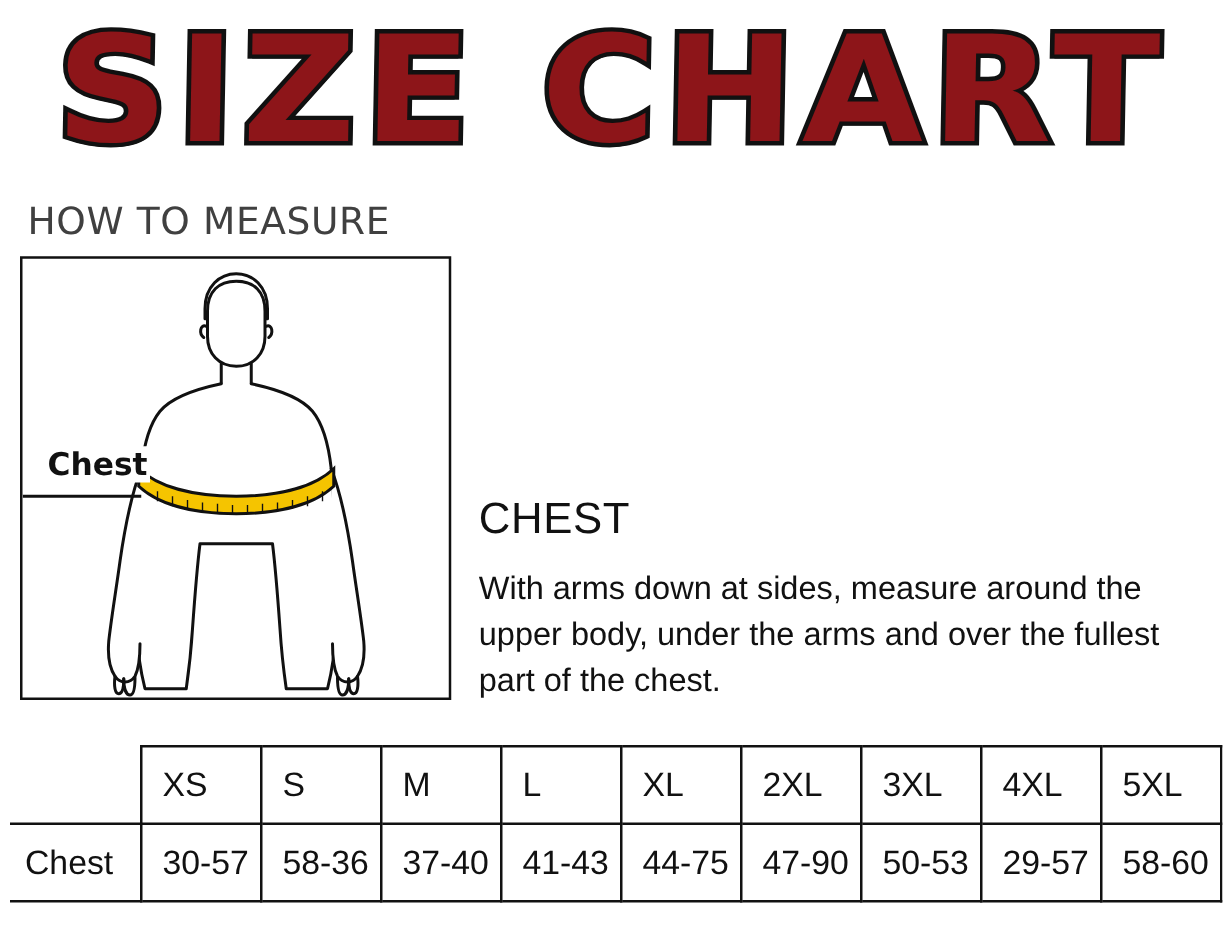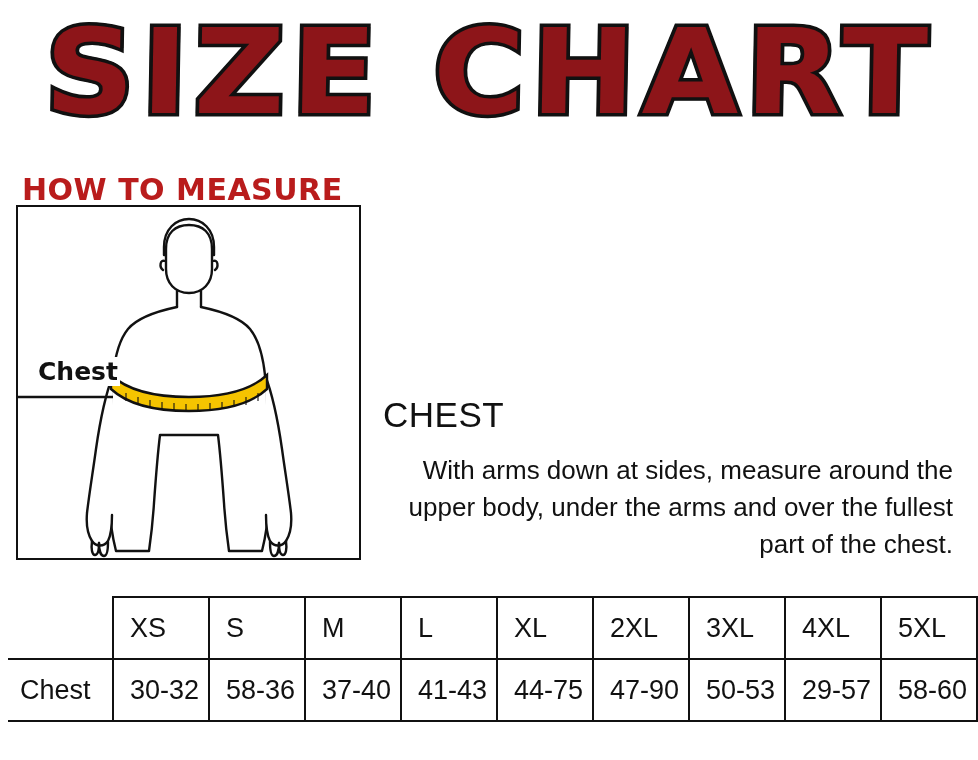--- a/index.html
+++ b/index.html
@@ -44,26 +44,26 @@
     white-space: nowrap;
     text-shadow:
       3px 0 0 #111, -3px 0 0 #111, 0 3px 0 #111, 0 -3px 0 #111,
       2px 2px 0 #111, -2px 2px 0 #111, 2px -2px 0 #111, -2px -2px 0 #111;
   }
 
   
   .how-heading {
     position: absolute;
     left: 22px;
-    top: 172px;
+    top: 160px;
     font-family: "DejaVu Sans", sans-serif;
-    font-weight: 700;
+    font-weight: 400;
     font-size: 30px;
     letter-spacing: 0.5px;
-    color: #b91c1c;
+    color: #404040;
   }
 
   
   .figure-box {
     position: absolute;
     left: 16px;
     top: 205px;
     width: 345px;
     height: 355px;
     border: 2px solid #111111;
@@ -95,21 +95,20 @@
     color: #111111;
   }
   .desc-body {
     position: absolute;
     left: 383px;
     top: 452px;
     width: 570px;
     font-size: 26px;
     line-height: 1.42;
     color: #111111;
-    text-align: right;
   }
 
   
   .size-table {
     position: absolute;
     left: 8px;
     top: 596px;
     border-collapse: collapse;
     table-layout: fixed;
   }
@@ -224,21 +223,21 @@
         <td class="cell">M</td>
         <td class="cell">L</td>
         <td class="cell">XL</td>
         <td class="cell">2XL</td>
         <td class="cell">3XL</td>
         <td class="cell">4XL</td>
         <td class="cell">5XL</td>
       </tr>
       <tr>
         <td class="rowhead">Chest</td>
-        <td class="cell">30-32</td>
+        <td class="cell">30-57</td>
         <td class="cell">58-36</td>
         <td class="cell">37-40</td>
         <td class="cell">41-43</td>
         <td class="cell">44-75</td>
         <td class="cell">47-90</td>
         <td class="cell">50-53</td>
         <td class="cell">29-57</td>
         <td class="cell">58-60</td>
       </tr>
     </tbody>

